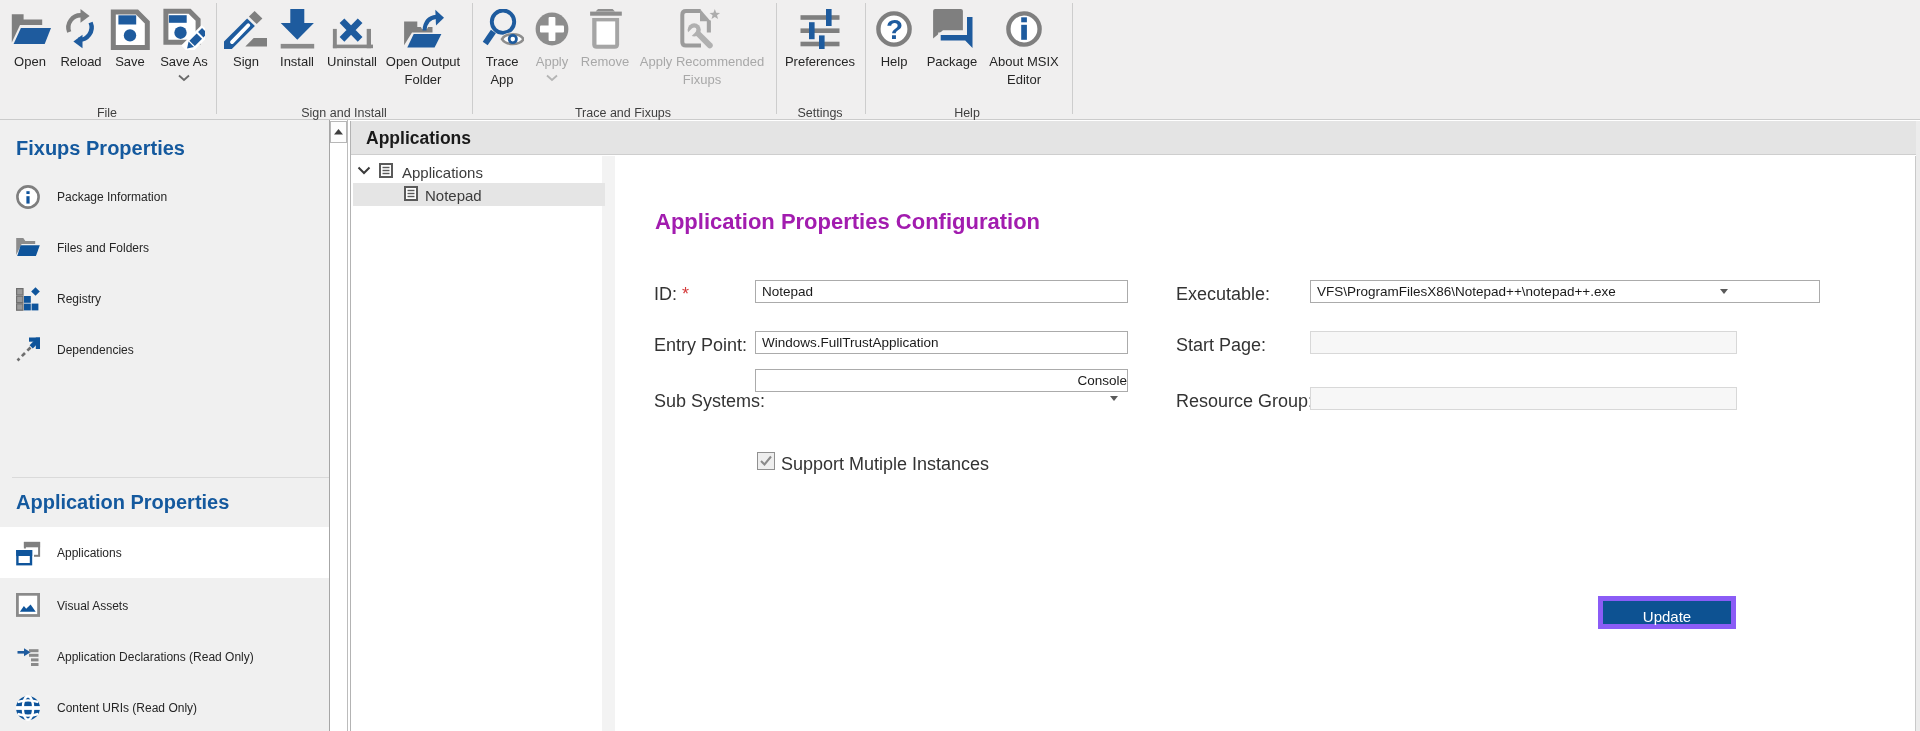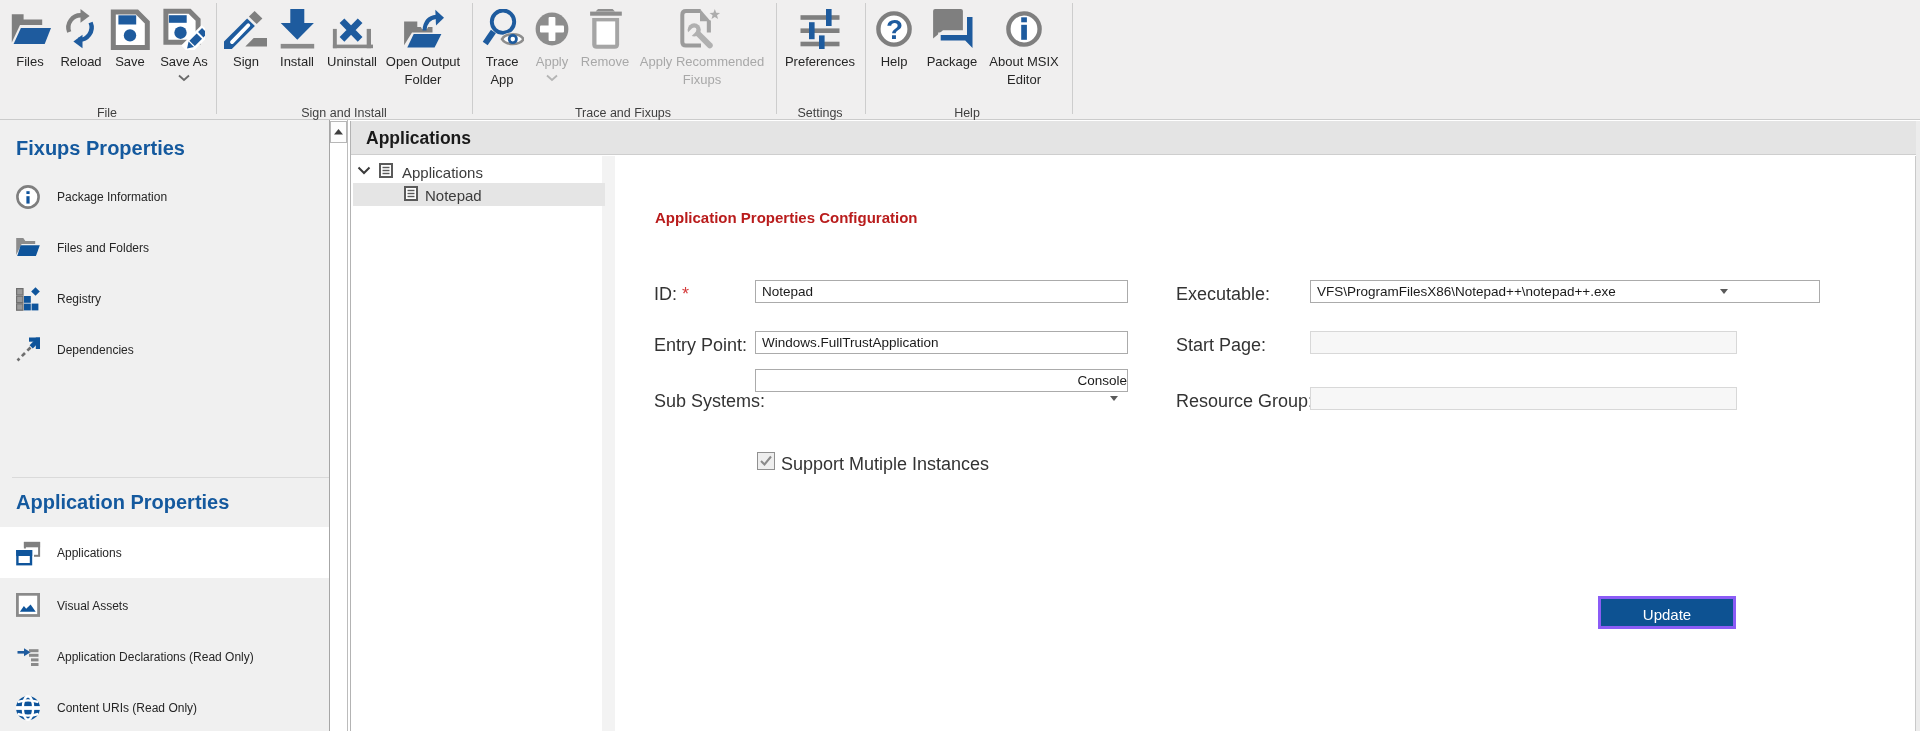--- a/index.html
+++ b/index.html
@@ -35,44 +35,44 @@
 #mainbar .t { position:absolute; left:15px; top:7px; font-size:17.5px; font-weight:bold; color:#1a1a1a; }
 #content { position:absolute; left:351px; top:156px; width:1565px; height:575px; background:#ffffff; border-right:1px solid #c9c9c9; }
 #splitter { position:absolute; left:602px; top:156px; width:13px; height:575px; background:#f3f3f3; }
 
 
 .trow { position:absolute; font-size:15px; color:#3c3c3c; z-index:3; }
 svg.abs { z-index:3; }
 #tsel { position:absolute; left:353px; top:183px; width:252px; height:23px; background:#e5e5e5; }
 
 
-#formhead { position:absolute; left:655px; top:209px; font-size:15px; font-weight:bold; color:#b91c1c; }
+#formhead { position:absolute; left:655px; top:209px; font-size:22px; font-weight:bold; color:#a21caf; }
 .flabel { position:absolute; font-size:18px; color:#333333; white-space:nowrap; }
 .finput { position:absolute; height:23px; border:1px solid #ababab; background:#ffffff; font-size:13.5px; color:#1a1a1a; line-height:21px; padding-left:6px; white-space:nowrap; overflow:hidden; }
 .finput.dis { background:#f7f7f7; border-color:#d8d8d8; }
 .combo-caret { position:absolute; width:0; height:0; border-left:4.5px solid transparent; border-right:4.5px solid transparent; border-top:5px solid #5a5a5a; }
-#updatebtn { position:absolute; left:1598px; top:596px; width:138px; height:33px; background:#0d5292; border:3px solid #8b5cf6; color:#ffffff; font-size:15px; text-align:center; line-height:31px; }
+#updatebtn { position:absolute; left:1598px; top:596px; width:138px; height:33px; background:#0d5292; border:5px solid #8b5cf6; color:#ffffff; font-size:15px; text-align:center; line-height:31px; }
 #cbox { position:absolute; left:757px; top:452px; width:18px; height:18px; background:#eeeeee; border:1px solid #909090; }
 </style>
 </head>
 <body>
 
 <div id="ribbon">
   <div class="rsep" style="left:216px"></div>
   <div class="rsep" style="left:472px"></div>
   <div class="rsep" style="left:776px"></div>
   <div class="rsep" style="left:865px"></div>
   <div class="rsep" style="left:1072px"></div>
 
   <div class="rbtn" style="left:4px;width:52px;" id="b-open">
       <svg class="icon" style="top:9px" width="42" height="40" viewBox="0 0 42 40">
         <polygon fill="#7f7f7f" points="2.8,5.3 14.6,5.3 14.6,10.5 33.2,10.5 33.2,16 11,16 2.8,33.5"></polygon>
         <polygon fill="#1e5b9e" points="11.9,18.9 42,18.9 35.7,35.1 4.6,35.1"></polygon>
       </svg>
-      <span class="lbl">Files</span>
+      <span class="lbl">Open</span>
     </div>
   <div class="rbtn" style="left:54px;width:54px;" id="b-reload">
       <svg class="icon" style="top:9px" width="40" height="40" viewBox="0 0 40 40">
         <path fill="none" stroke="#7f7f7f" stroke-width="4.4" d="M8.2,23 A12.4,12.4 0 0 1 20.5,6.2"></path>
         <polygon fill="#7f7f7f" points="19.5,0 28.6,6.9 19.5,13.8"></polygon>
         <path fill="none" stroke="#1e5b9e" stroke-width="4.4" d="M29.6,13.5 A12.4,12.4 0 0 1 17,30.7"></path>
         <polygon fill="#1e5b9e" points="12.4,32.5 21.5,25.7 21.5,39.3"></polygon>
       </svg>
       <span class="lbl">Reload</span>
     </div>

